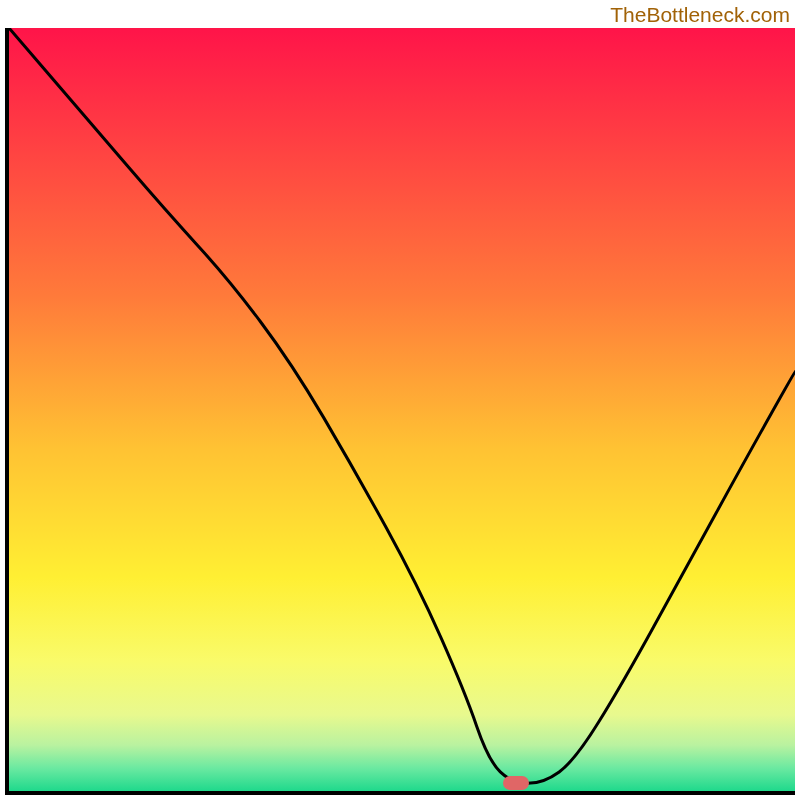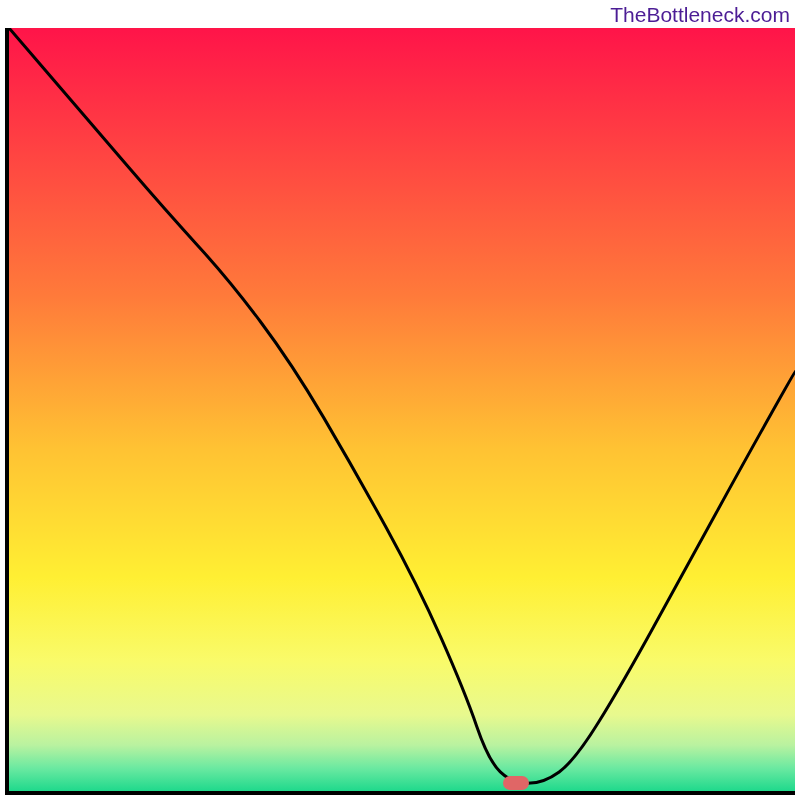--- a/index.html
+++ b/index.html
@@ -9,21 +9,21 @@
     height: 800px;
     background: #ffffff;
     font-family: Arial, Helvetica, sans-serif;
     position: relative;
   }
   .attribution {
     position: absolute;
     top: 3px;
     right: 10px;
     font-size: 21px;
-    color: #4c1d95;
+    color: #a16207;
     font-weight: 400;
   }
   .chart-container {
     position: absolute;
     top: 28px;
     left: 5px;
     width: 790px;
     height: 767px;
     border-left: 4px solid #000;
     border-bottom: 4px solid #000;

